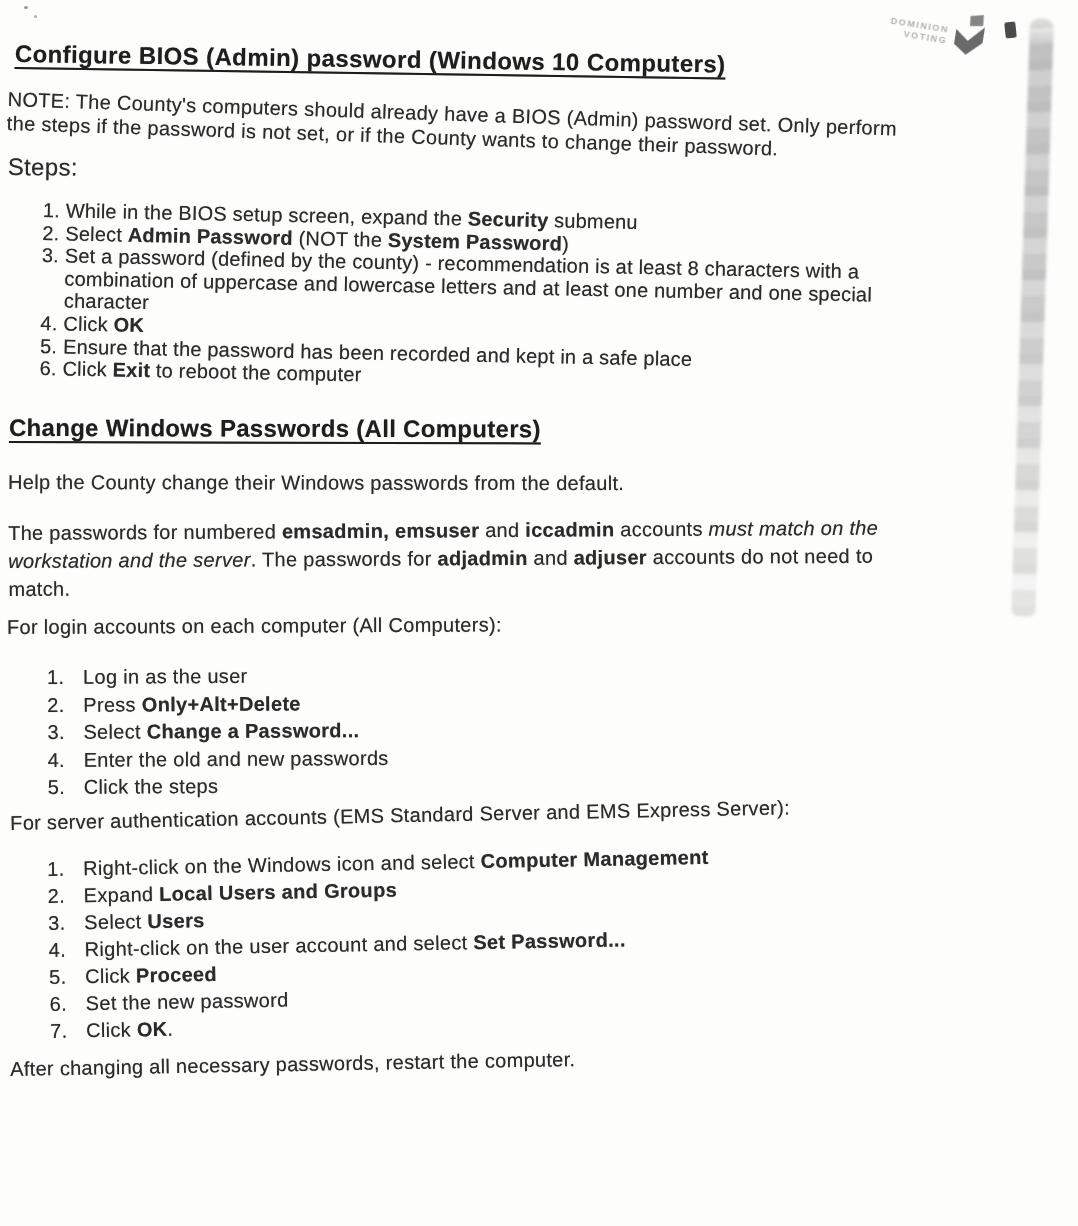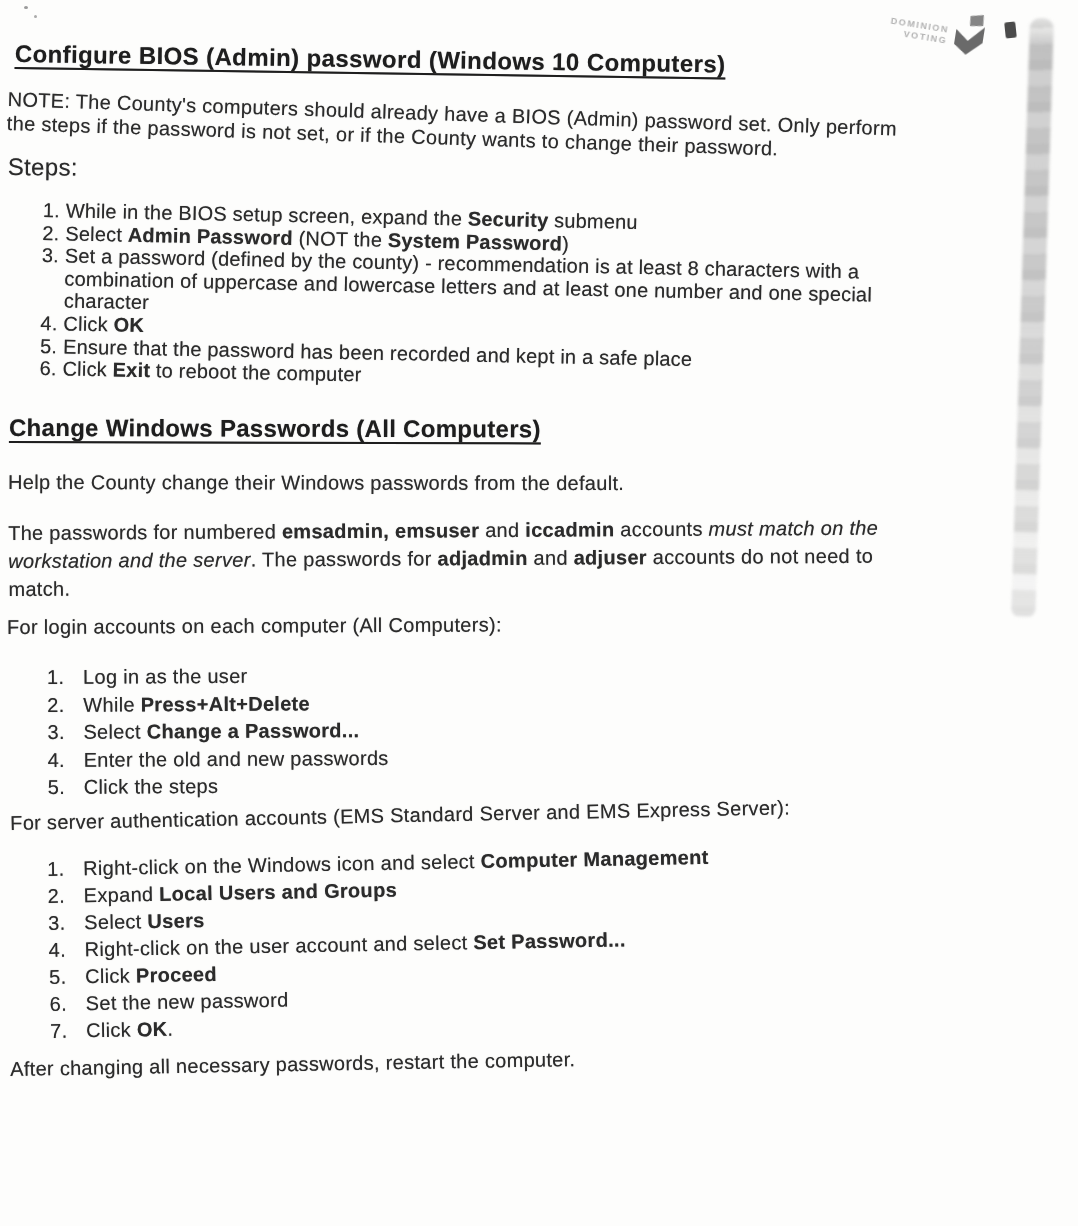--- a/index.html
+++ b/index.html
@@ -103,21 +103,21 @@
   <div class="blk h2">Change Windows Passwords (All Computers)</div>
 
   <div class="blk para1">Help the County change their Windows passwords from the default.</div>
 
   <div class="blk para2"><span>The passwords for numbered </span><span class="b">emsadmin, emsuser</span><span> and </span><span class="b">iccadmin</span><span> accounts </span><span class="i">must match on the</span><br><span class="i">workstation and the server</span><span>. The passwords for </span><span class="b">adjadmin</span><span> and </span><span class="b">adjuser</span><span> accounts do not need to</span><br><span>match.</span></div>
 
   <div class="blk para3">For login accounts on each computer (All Computers):</div>
 
   <ol class="blk list2">
     <li><span>Log in as the user</span></li>
-    <li><span>While </span><span class="b">Press+Alt+Delete</span></li>
+    <li><span>Press </span><span class="b">Only+Alt+Delete</span></li>
     <li><span>Select </span><span class="b">Change a Password...</span></li>
     <li><span>Enter the old and new passwords</span></li>
     <li><span>Click the steps</span></li>
   </ol>
 
   <div class="blk para4">For server authentication accounts (EMS Standard Server and EMS Express Server):</div>
 
   <ol class="blk list3">
     <li><span>Right-click on the Windows icon and select </span><span class="b">Computer Management</span></li>
     <li><span>Expand </span><span class="b">Local Users and Groups</span></li>

